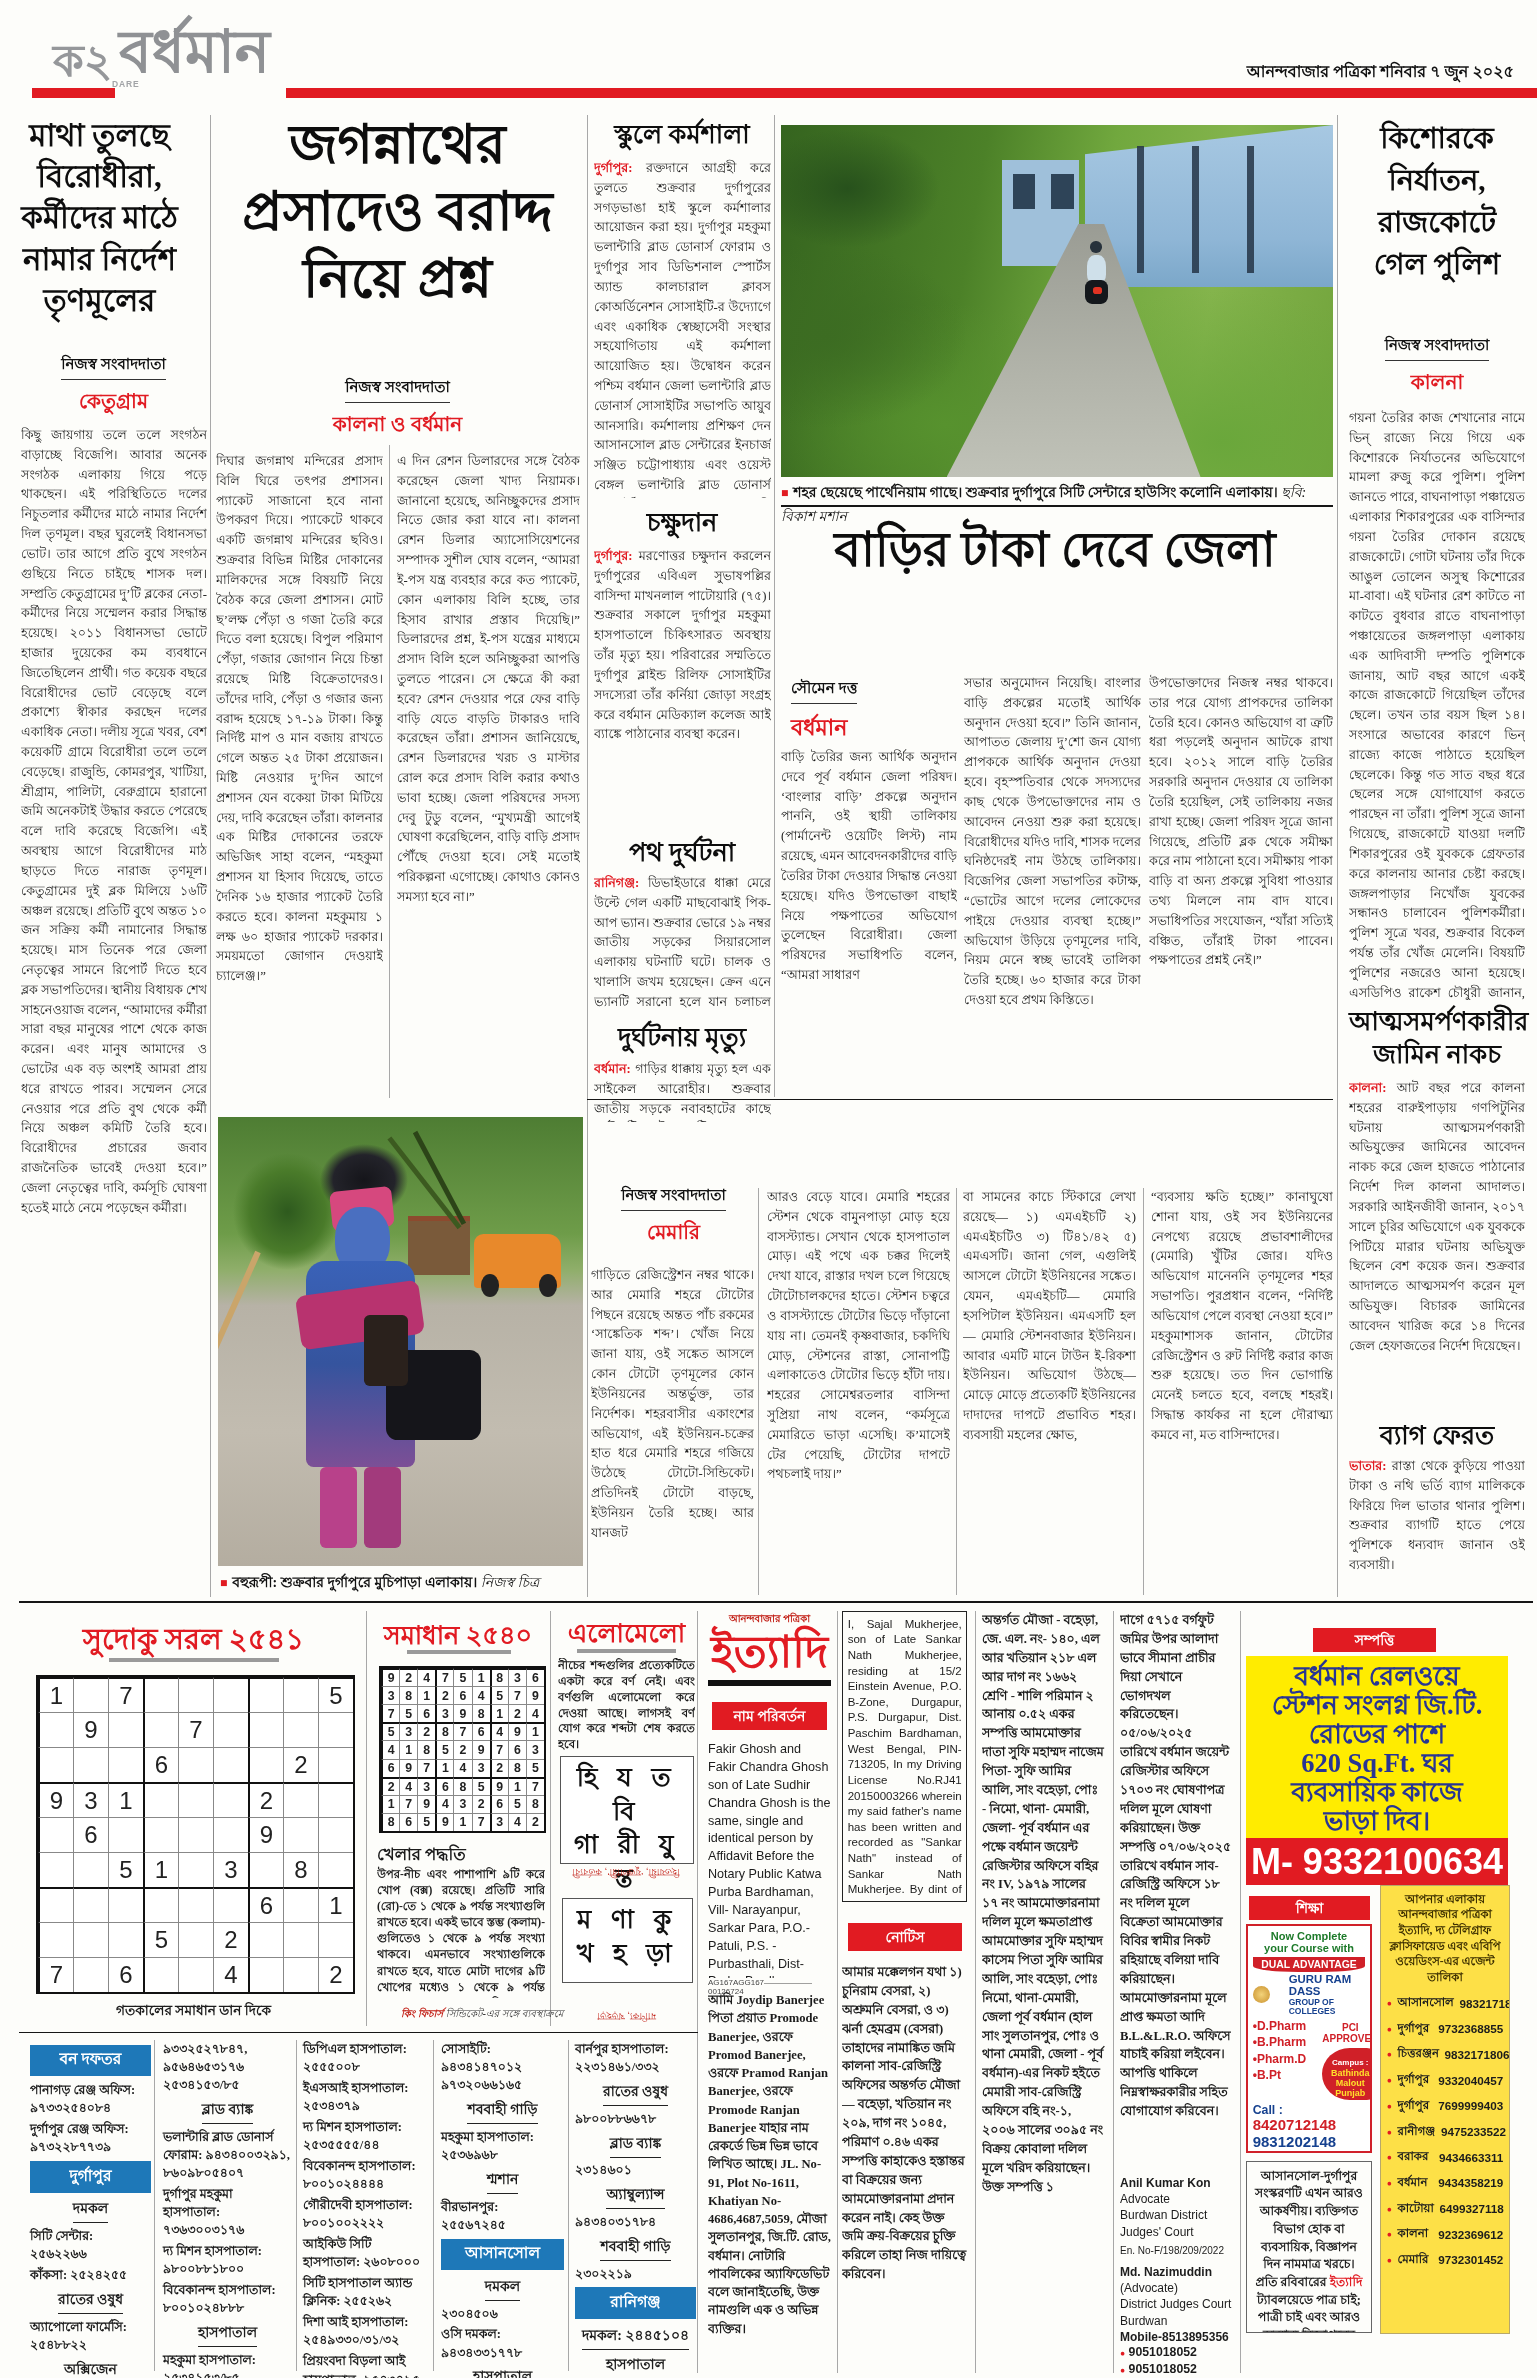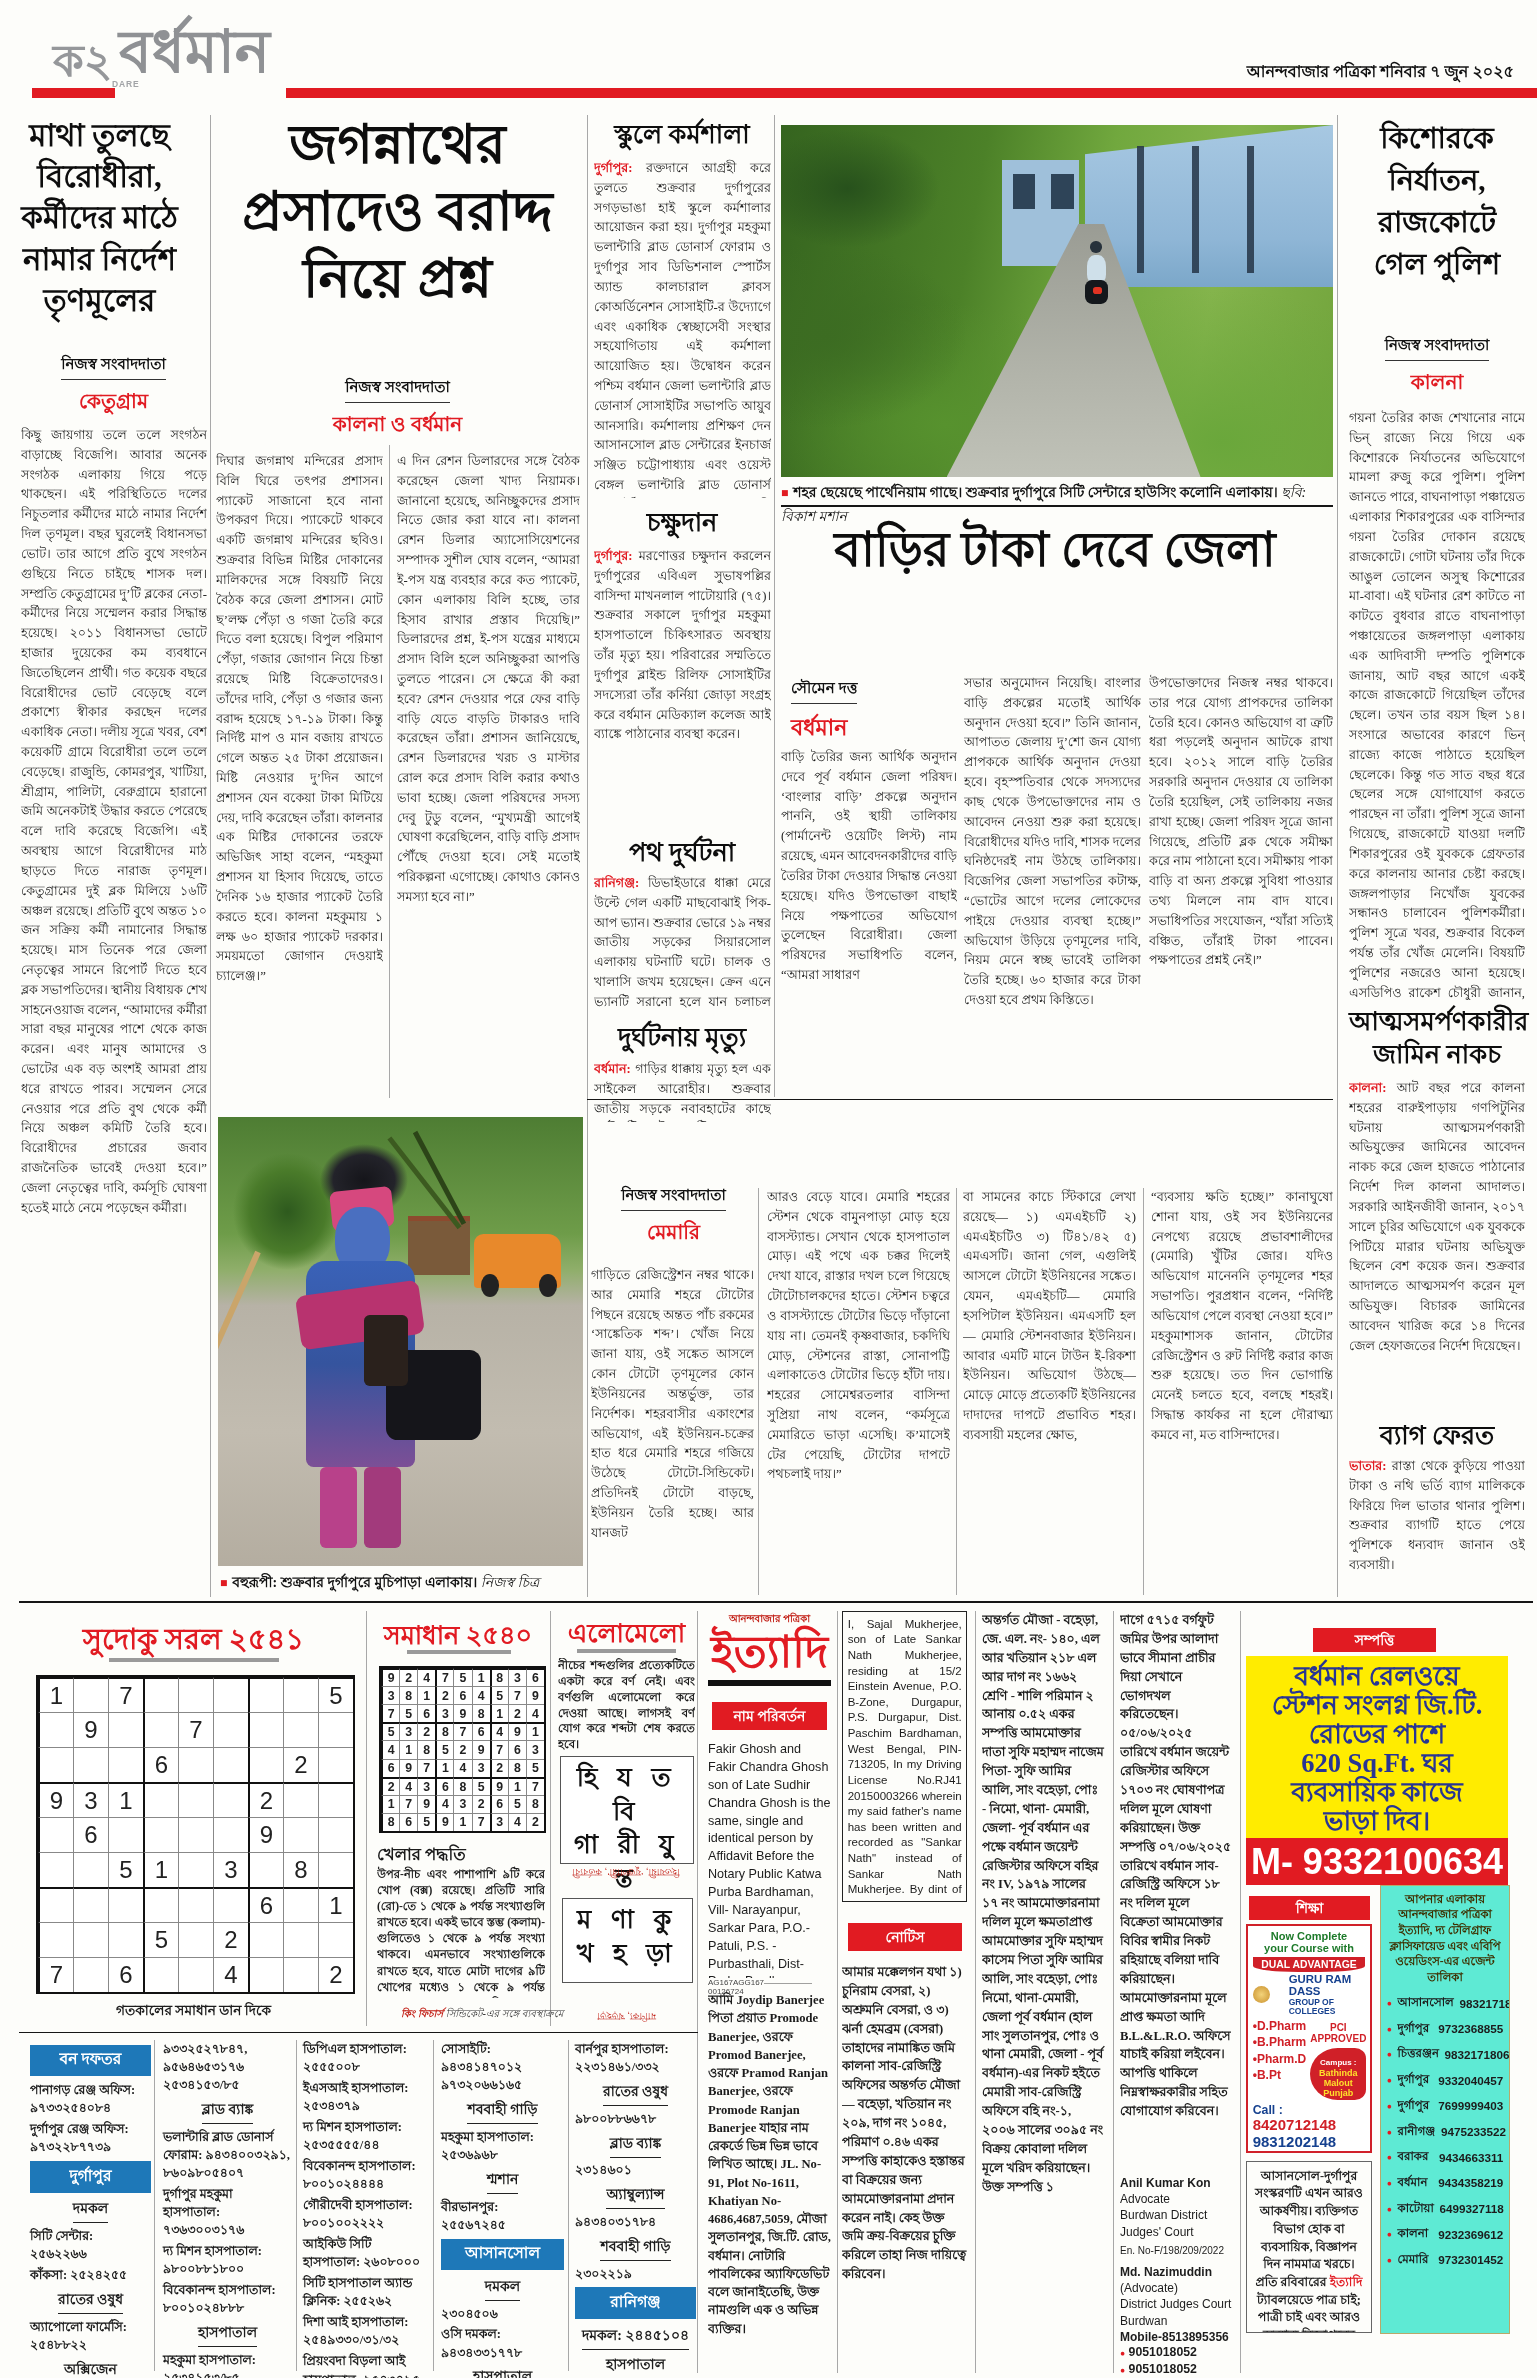--- a/index.html
+++ b/index.html
@@ -428,21 +428,21 @@
     <div style="text-align:center;color:#1d7a2a;font-weight:800;font-size:11px;line-height:1.15;">Now Complete</div>
     <div style="text-align:center;color:#1d7a2a;font-weight:800;font-size:11px;line-height:1.15;">your Course with</div>
     <div style="background:#d02028;color:#fff;font-weight:800;font-size:10.4px;text-align:center;border-radius:0 0 40% 40%;padding:1.9px 0;margin:1.9px 0;">DUAL ADVANTAGE</div>
     <div style="display:flex;align-items:center;gap:19px;margin:1.9px 0;">
       <div style="width:17px;height:17px;border-radius:50%;background:radial-gradient(circle,#f3d37a,#c98f2c);flex:0 0 auto;"></div>
       <div>
         <div style="color:#16418f;font-weight:800;font-size:11.4px;line-height:1.05;">GURU RAM DASS</div>
         <div style="color:#16418f;font-weight:800;font-size:8.5px;line-height:1.1;">GROUP OF COLLEGES</div>
       </div>
     </div>
-    <div style="display:flex;gap:4px;">
+    <div style="display:flex;gap:16px;">
       <div>
           <div class="guru-course">•D.Pharm</div>
           <div class="guru-course">•B.Pharm</div>
           <div class="guru-course">•Pharm.D</div>
           <div class="guru-course">•B.Pt</div>
         </div>
       <div style="flex:1;">
         <div style="color:#d02028;font-weight:800;font-size:10px;text-align:center;margin-top:3.8px;">PCI APPROVED</div>
         <div style="background:#d02028;border-radius:50% 20% 20% 50%;padding:2.8px 3.8px;margin-top:3.8px;text-align:center;">
           <span style="color:#fff;font-size:8px;font-weight:700;">Campus :</span>
@@ -453,21 +453,21 @@
     <div style="color:#16418f;font-weight:800;font-size:12.3px;margin-top:2.8px;">Call :</div>
     <div style="color:#d02028;font-weight:800;font-size:15px;line-height:1.1;">8420712148</div>
     <div style="color:#16418f;font-weight:800;font-size:15px;line-height:1.1;">9831202148</div>
   </div>
 
   <div class="abs serif" style="left:1246px;top:2161px;width:126px;height:172px;border:1.4px solid #666;box-sizing:border-box;padding:5.7px 4.7px;font-size:12.3px;line-height:1.44;font-weight:600;text-align:center;overflow:hidden;">
     <span>আসানসোল-দুর্গাপুর সংস্করণটি এখন আরও আকর্ষণীয়। ব্যক্তিগত বিভাগ হোক বা ব্যবসায়িক, বিজ্ঞাপন দিন নামমাত্র খরচে। প্রতি রবিবারের </span><span style="color:#e11b22;font-weight:800;">ইত্যাদি</span><span> ট্যাবলয়েডে পাত্র চাই; পাত্রী চাই এবং আরও অন্যান্য বিজ্ঞাপনের জন্য যোগাযোগ করুন</span>
     
   </div>
 
-  <div class="abs" style="left:1380px;top:1885px;width:130px;height:449px;background:#5eead4;border:0.9px solid #b8a86a;box-sizing:border-box;overflow:hidden;">
+  <div class="abs" style="left:1380px;top:1885px;width:130px;height:449px;background:#fde047;border:0.9px solid #b8a86a;box-sizing:border-box;overflow:hidden;">
     <div class="serif" style="padding:5.7px 5.7px 1.9px 5.7px;font-size:11.6px;line-height:1.35;font-weight:700;text-align:center;color:#3e3000;">আপনার এলাকায় আনন্দবাজার পত্রিকা ইত্যাদি, দ্য টেলিগ্রাফ ক্লাসিফায়েড এবং এবিপি ওয়েডিংস-এর এজেন্ট তালিকা</div>
     <div>
         <div class="agent-row">
           <span class="dot">●</span>
           <span>আসানসোল</span>
           <span class="ph">9832171806</span>
         </div>
         <div class="agent-row">
           <span class="dot">●</span>
           <span>দুর্গাপুর</span>

